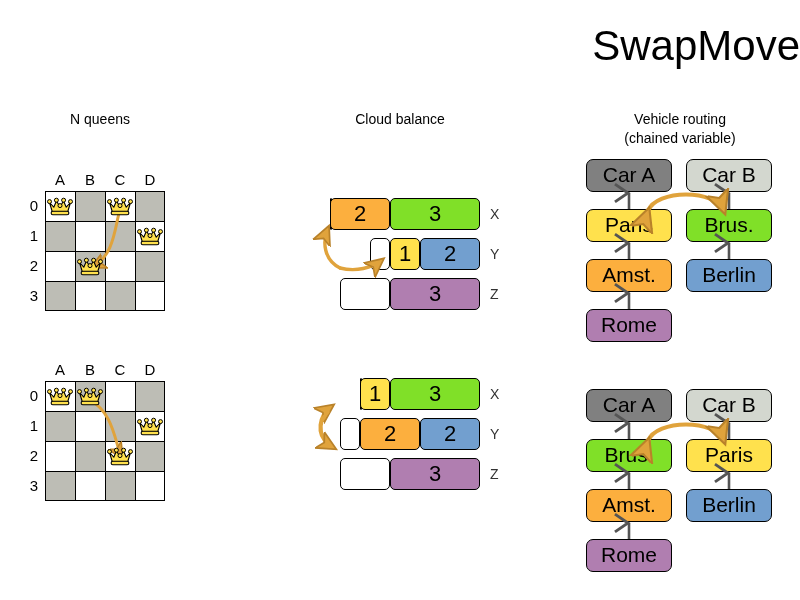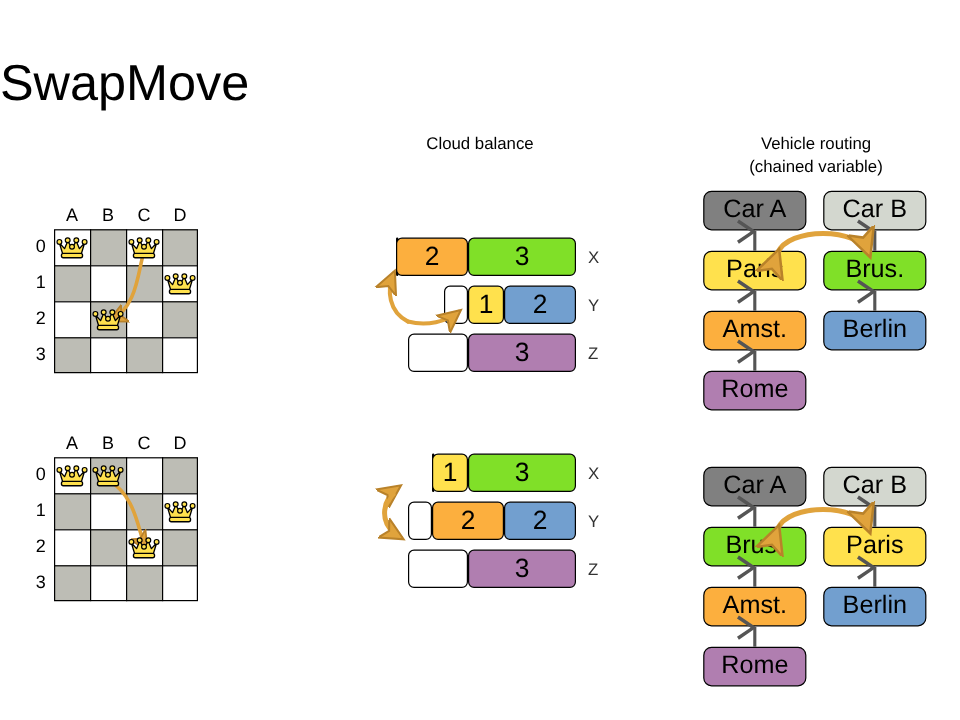--- a/index.html
+++ b/index.html
@@ -5,22 +5,22 @@
   html,body{margin:0;padding:0;}
   body{
     width:800px;height:600px;background:#ffffff;
     font-family:"Liberation Sans", sans-serif;
     color:#000;overflow:hidden;position:relative;
   }
   .page{position:relative;width:800px;height:600px;}
 
   
   .title{
-    position:absolute;left:0;top:22px;width:800px;text-align:left;
-    font-size:42px;line-height:48px;font-weight:400;letter-spacing:0px;margin-top:23px;
+    position:absolute;left:0;top:22px;width:800px;text-align:right;
+    font-size:42px;line-height:48px;font-weight:400;letter-spacing:0px;
   }
   .subtitle{
     position:absolute;left:0;top:70px;width:800px;text-align:center;
     font-size:13px;line-height:16px;
   }
 
   
   .col-head{
     position:absolute;text-align:center;font-size:14px;line-height:19px;
   }
@@ -81,20 +81,21 @@
 
   .swaparrow{position:absolute;pointer-events:none;}
 </style>
 </head>
 <body>
 
 <div class="page">
 
   <div class="title">SwapMove</div>
 
+  <div class="col-head" id="head-nqueens">N queens</div>
   <div class="col-head" id="head-vrp">
     <div>Vehicle routing</div>
     <div>(chained variable)</div>
   </div>
   <div class="col-head" id="head-cloud">Cloud balance</div>
 
   <div class="board" id="board-before" style="left:45px;top:191px;">
       <div class="cell light" style="left: 0px; top: 0px;"></div>
       <div class="cell dark" style="left: 30px; top: 0px;"></div>
       <div class="cell light" style="left: 60px; top: 0px;"></div>

